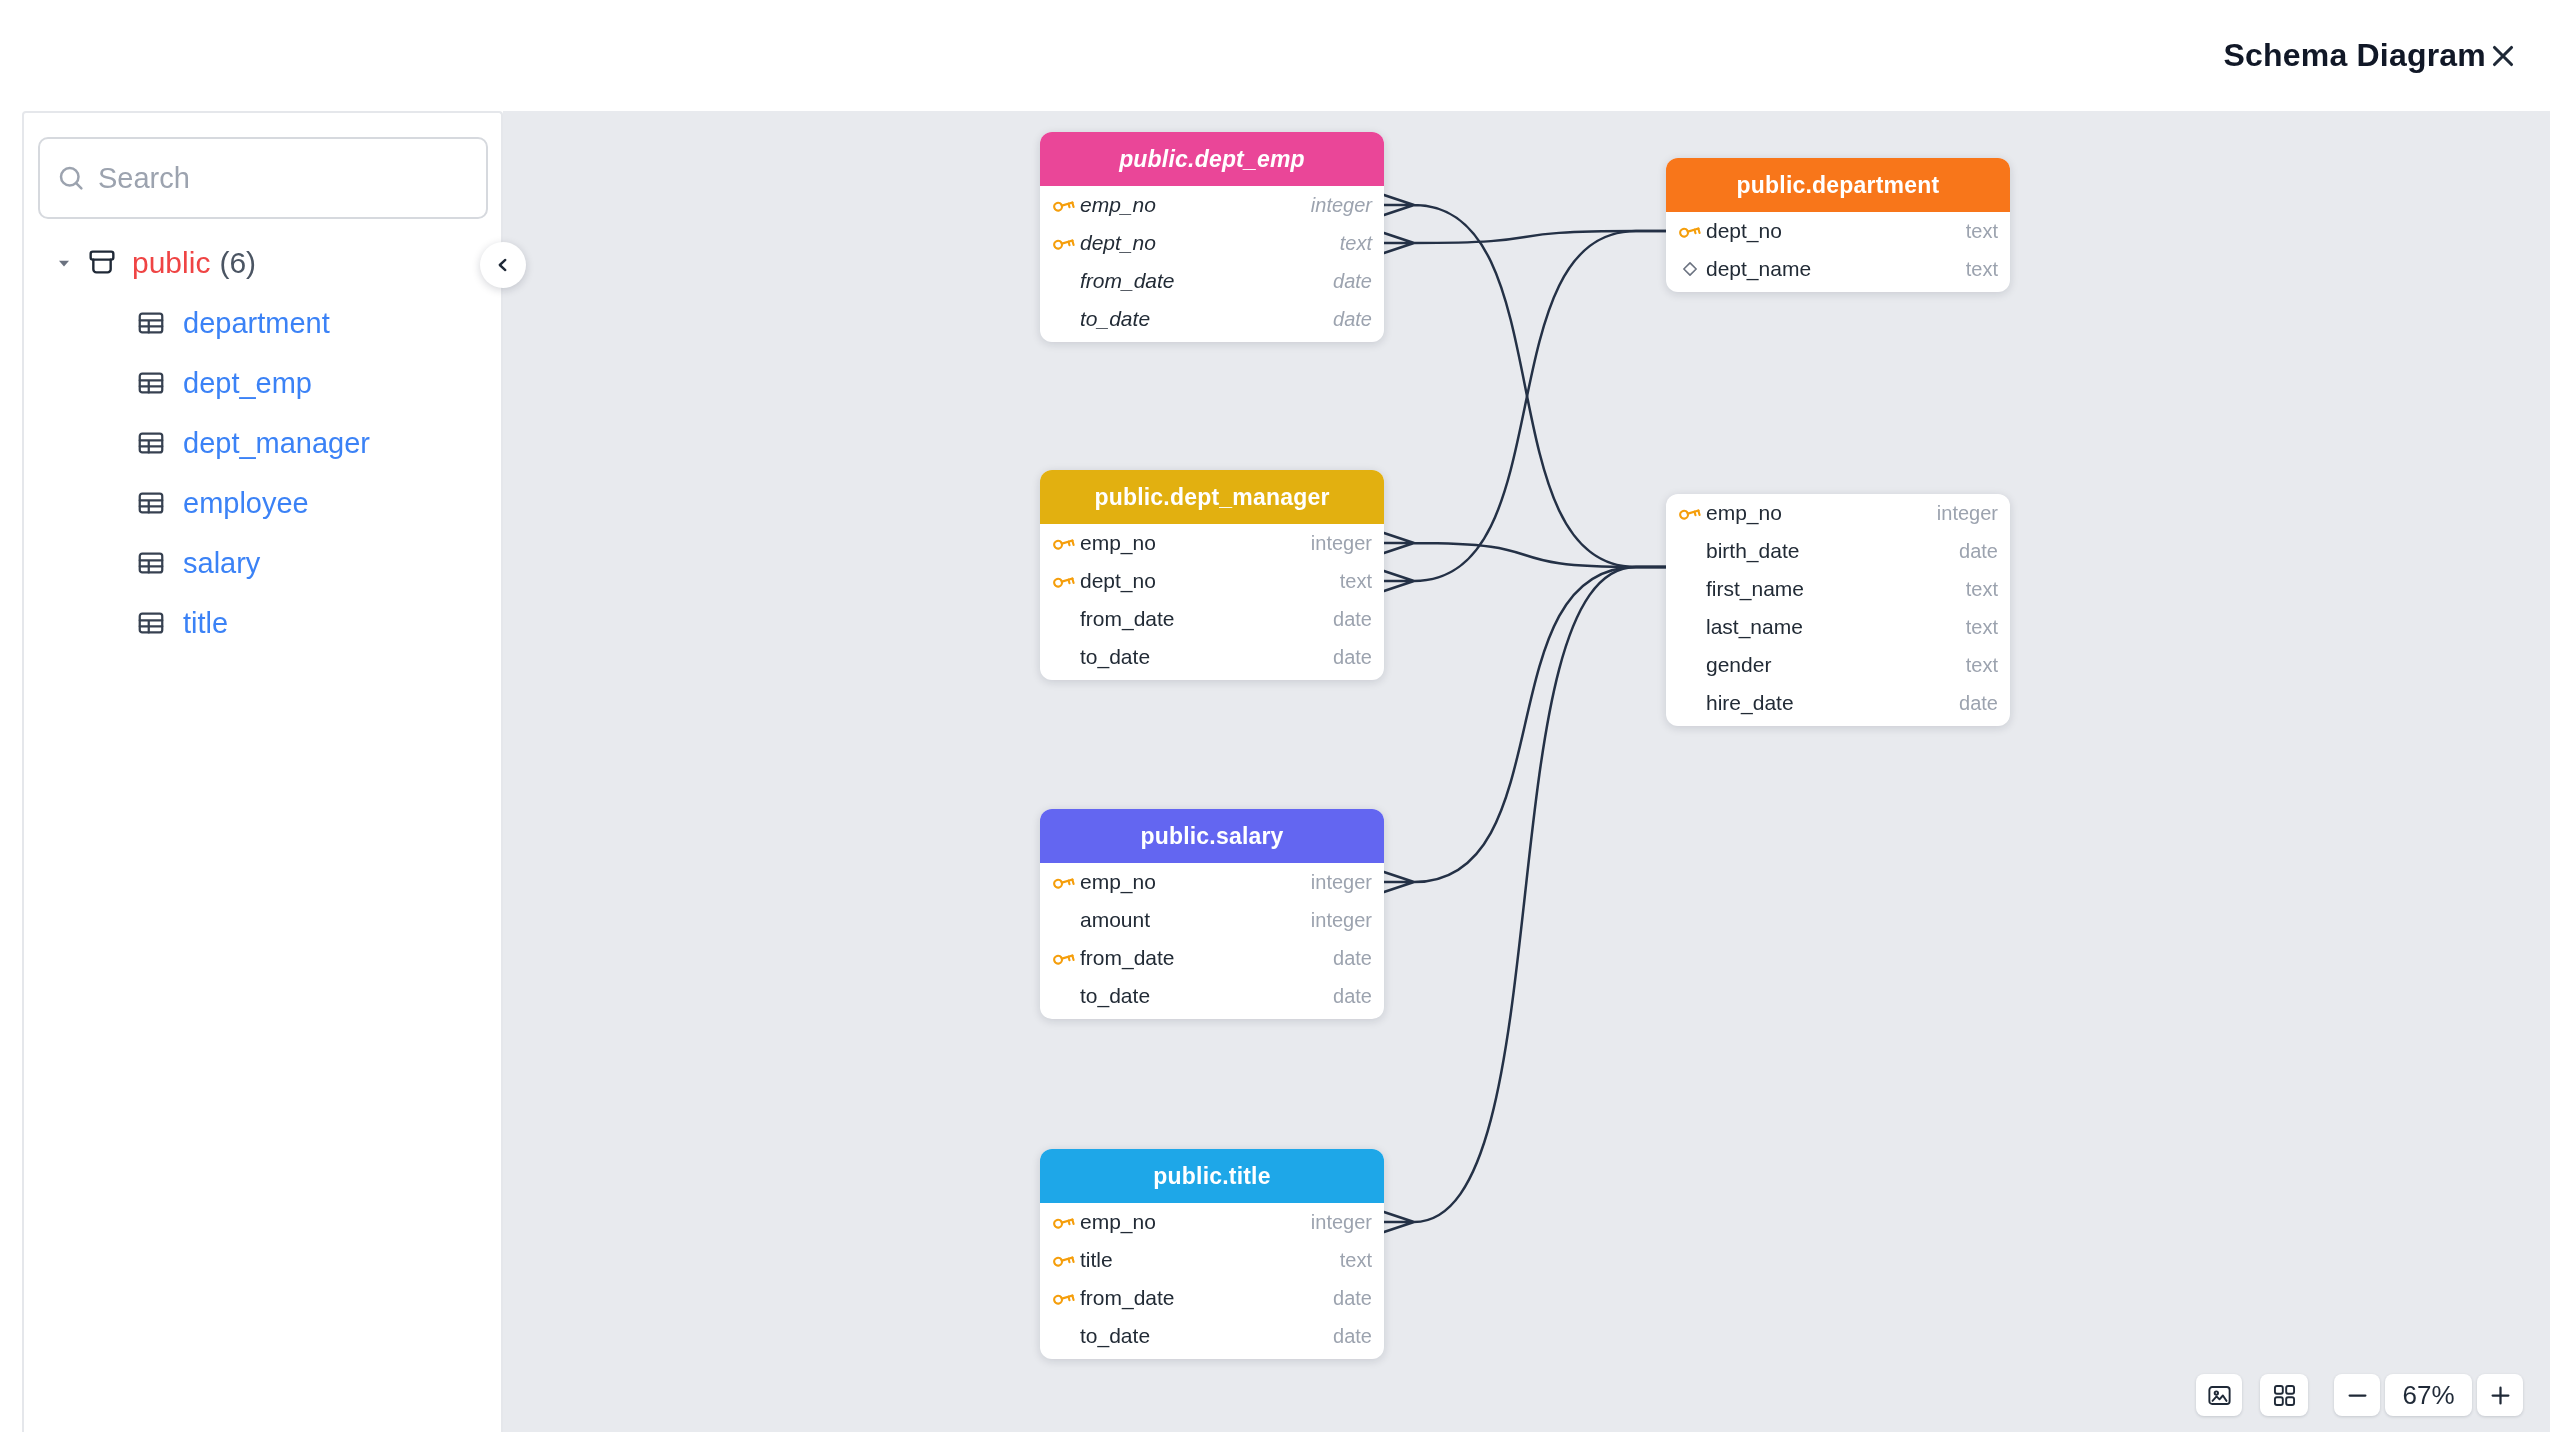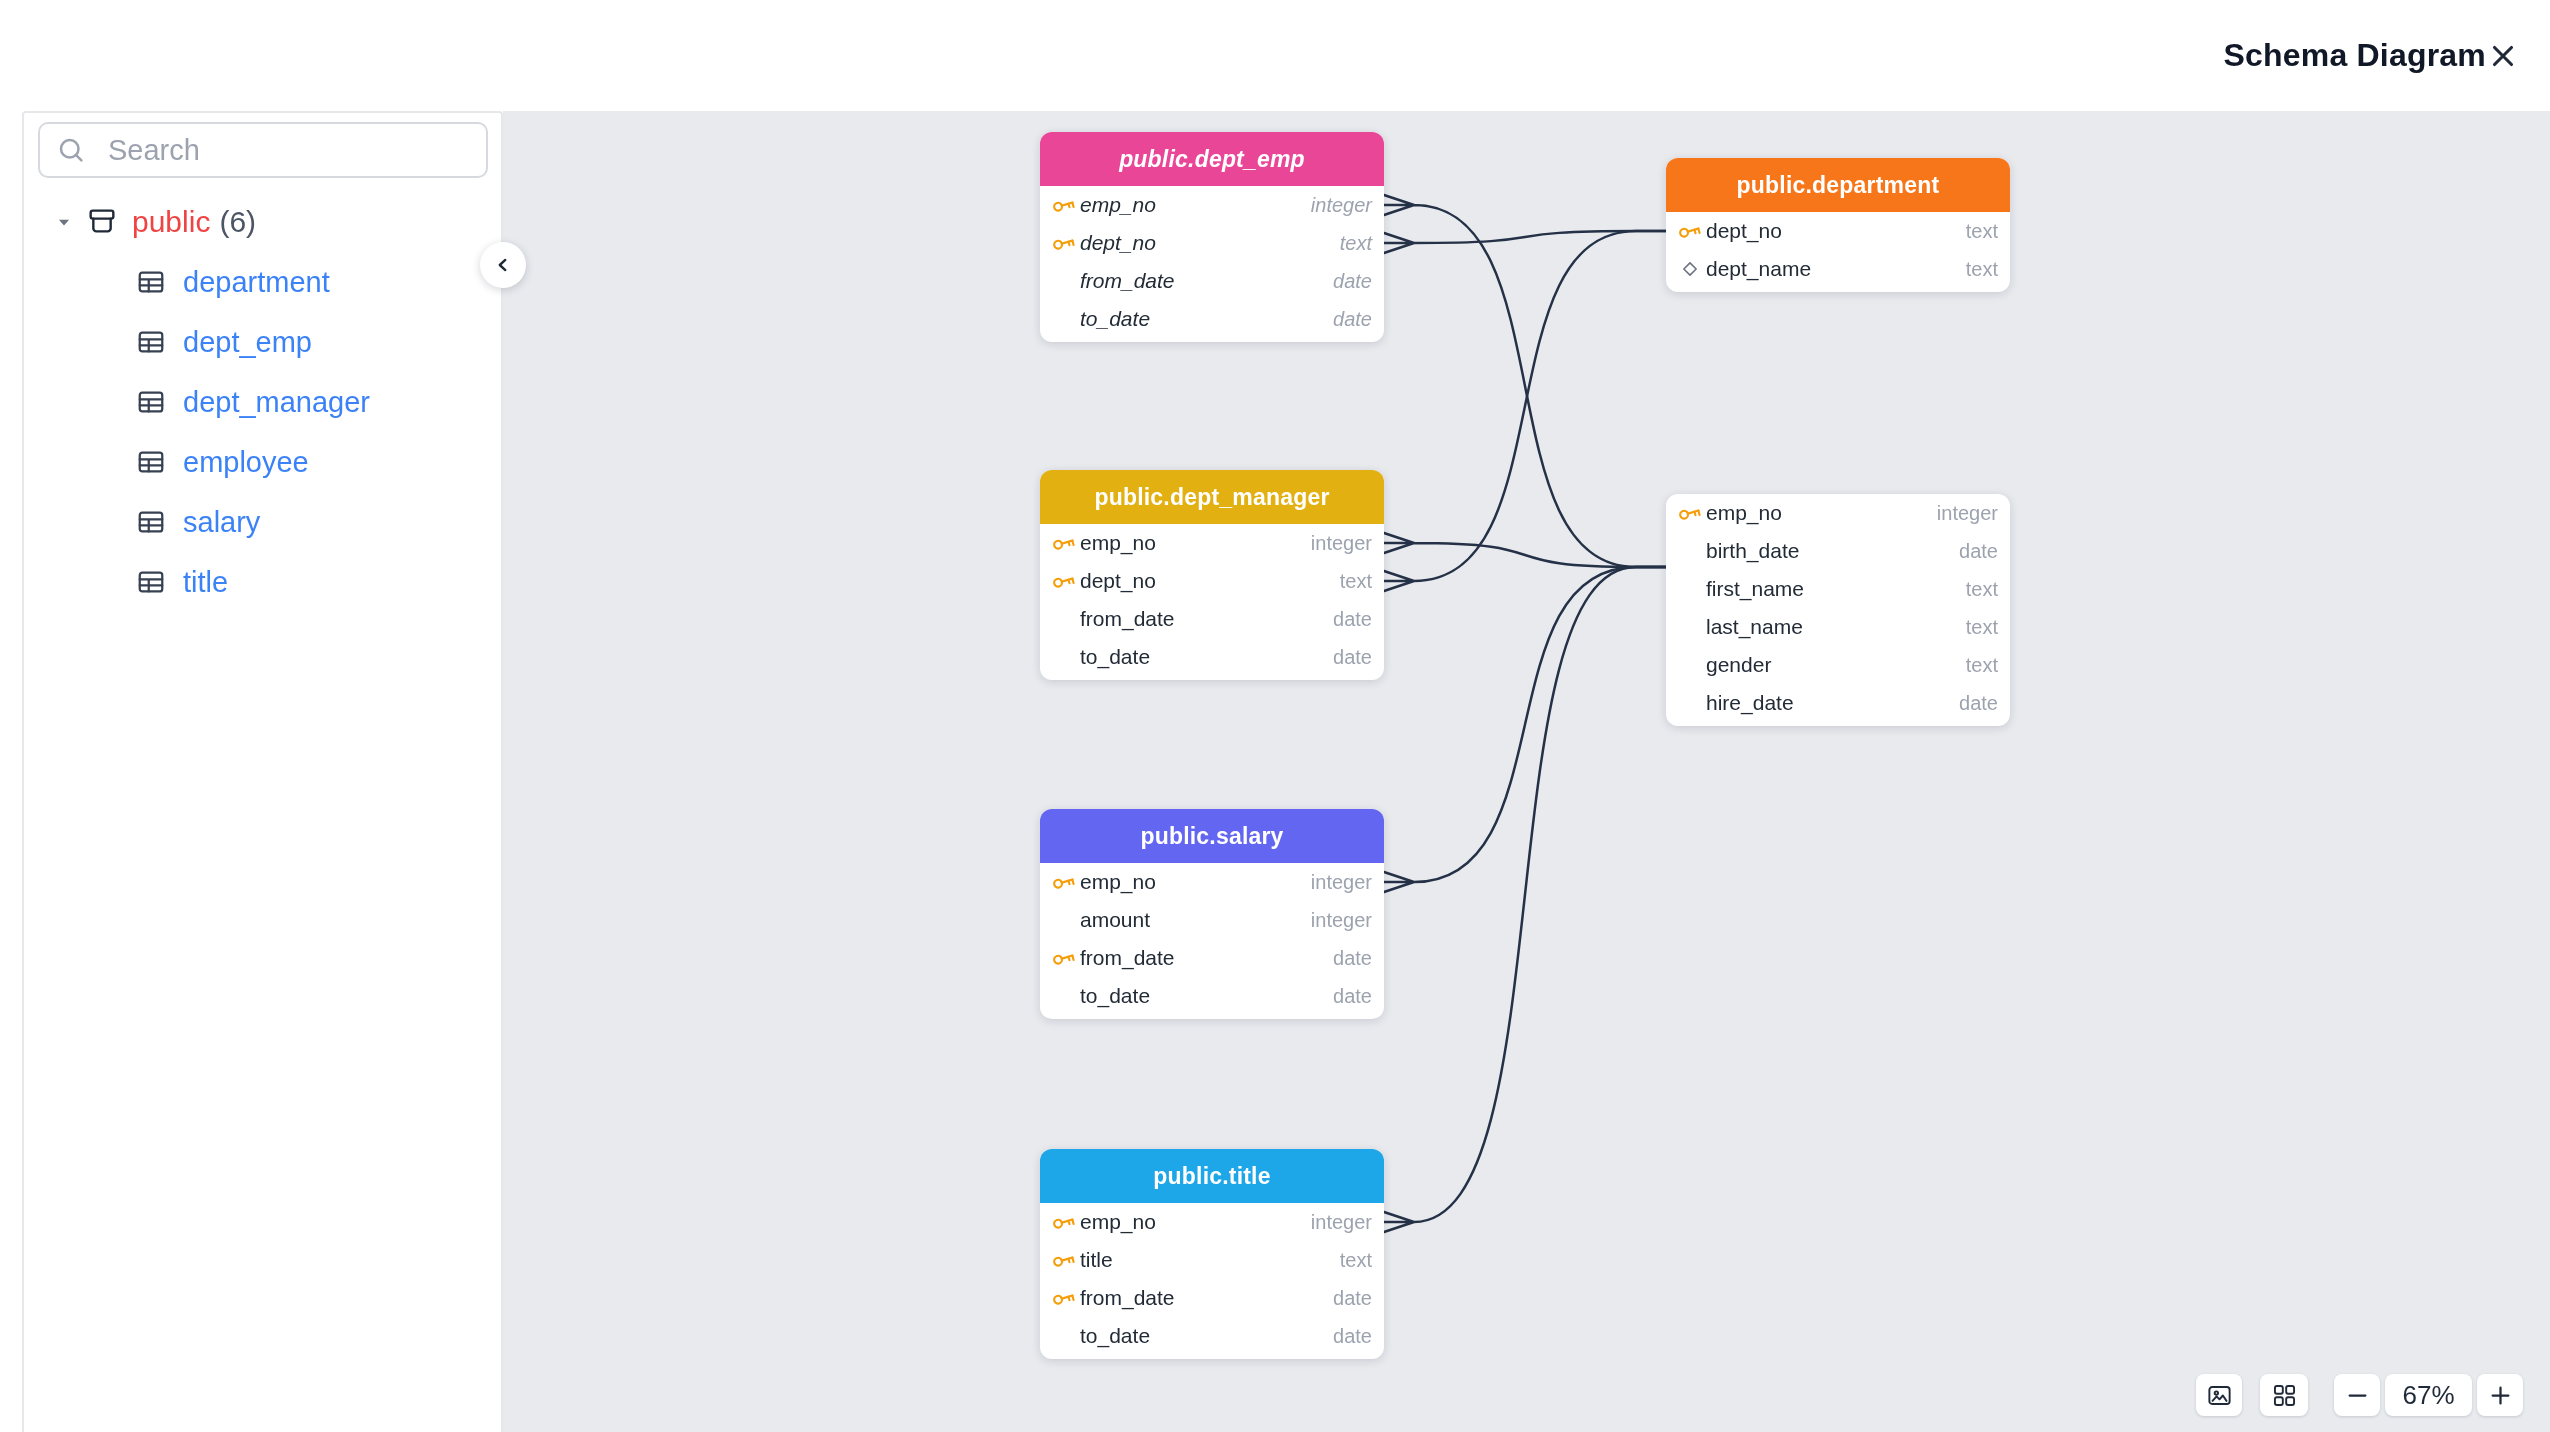--- a/index.html
+++ b/index.html
@@ -20,22 +20,22 @@
   .icon-btn{background:none;border:none;cursor:pointer;display:flex;align-items:center;justify-content:center}
 
   
   .canvas{position:absolute;left:503px;top:111px;right:0;bottom:0;background:var(--canvas);z-index:0}
   svg.wires{position:absolute;left:0;top:0;z-index:1;pointer-events:none}
   svg.wires path{stroke:var(--wire);stroke-width:2.5;fill:none;stroke-linecap:round;pointer-events:stroke}
 
   
   .sidebar{position:absolute;left:22px;top:111px;width:481px;bottom:0;background:#fff;z-index:3;
     border:2px solid var(--border);border-bottom:none;border-radius:4px 4px 0 0}
-  .search-wrap{margin:9px 13px 0 14px;height:56px;border:2px solid #D6D9DE;border-radius:10px;
-    display:flex;align-items:center;padding:0 16px;gap:22px;background:#fff}
+  .search-wrap{margin:24px 13px 0 14px;height:82px;border:2px solid #D6D9DE;border-radius:10px;
+    display:flex;align-items:center;padding:0 16px;gap:12px;background:#fff}
   .search-wrap input{border:none;outline:none;font-size:29px;color:#374151;width:100%;background:transparent;font-family:inherit}
   .search-wrap input::placeholder{color:var(--muted)}
   .tree{margin-top:14px}
   .schema-row{display:flex;align-items:center;height:60px;padding-left:28px;cursor:pointer}
   .caret{width:24px;display:flex;justify-content:center}
   .schema-icon{width:32px;height:32px;margin-left:10px;color:#1F2937;display:flex}
   .schema-label{font-size:30px;color:#ef4444;margin-left:14px}
   .schema-count{font-size:30px;color:#4B5563;margin-left:9px}
   .tree-item{display:flex;align-items:center;height:60px;padding-left:112px;cursor:pointer}
   .tree-icon{width:30px;height:30px;color:#374151;display:flex}

